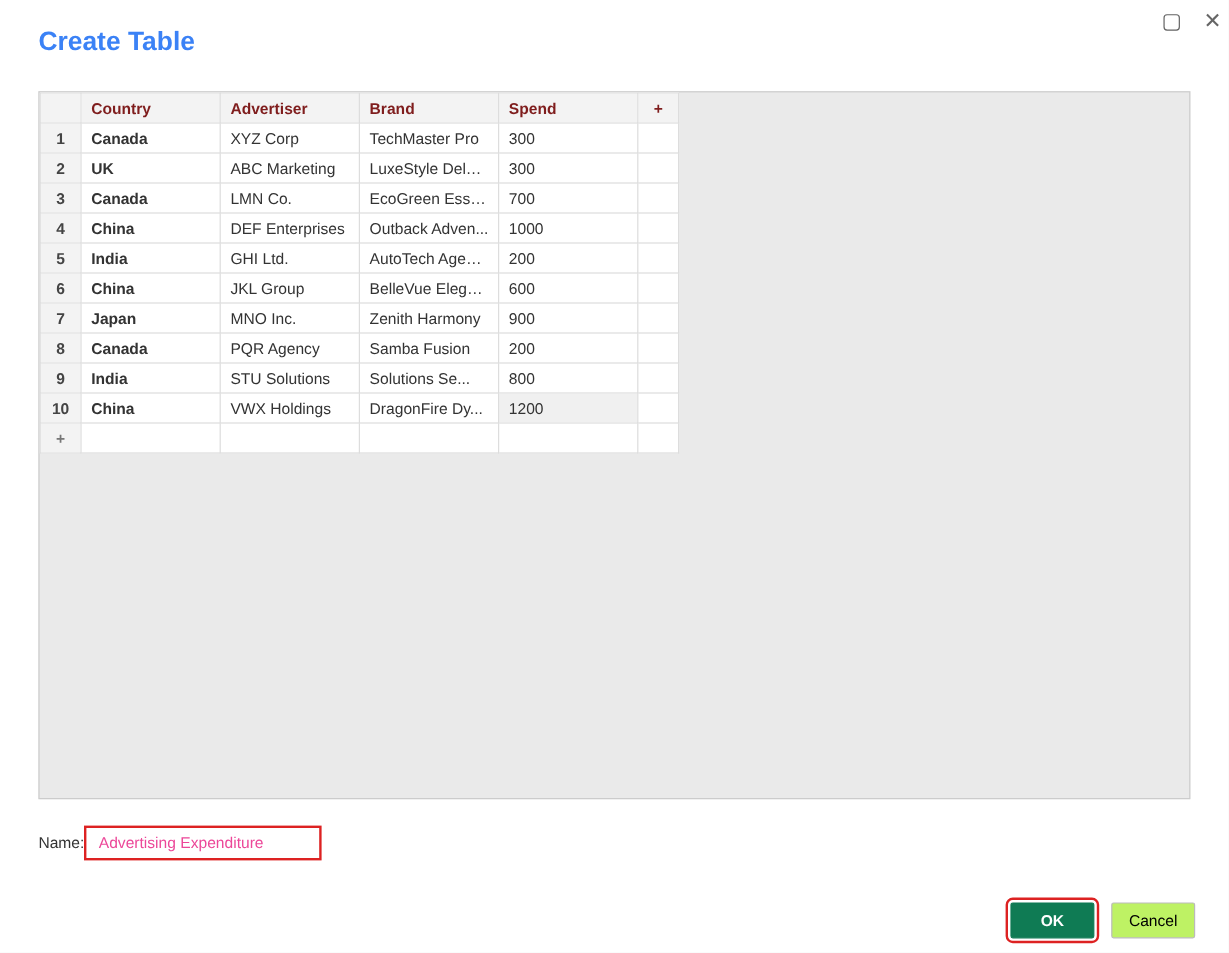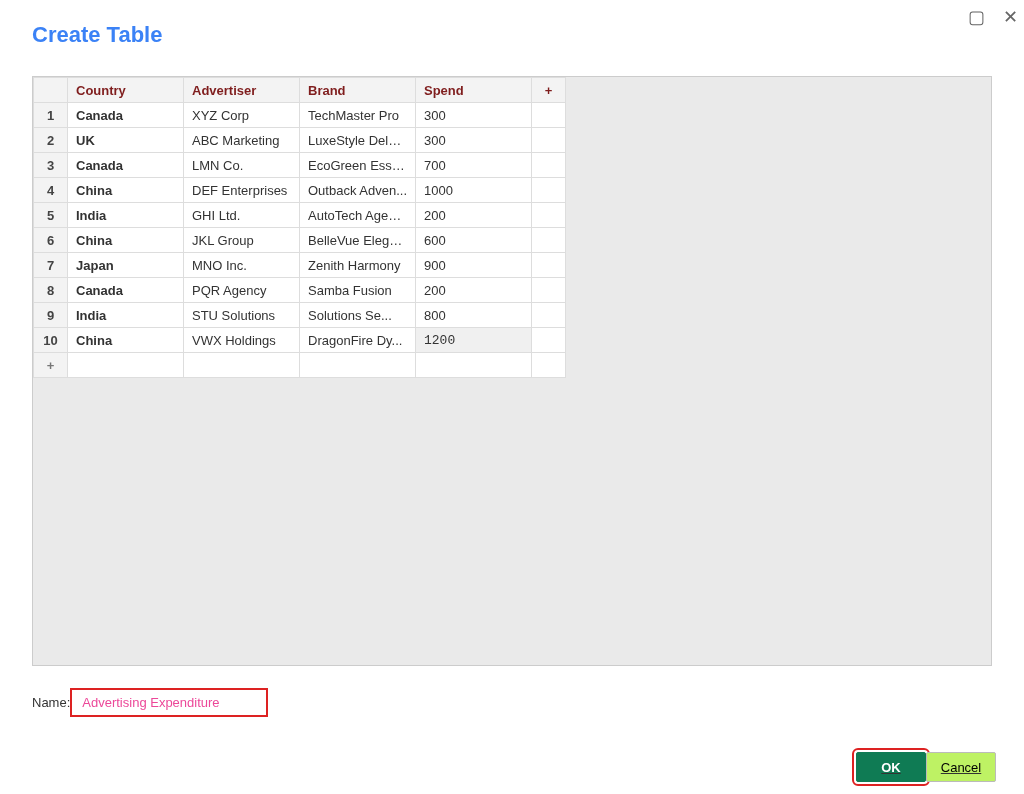--- a/index.html
+++ b/index.html
@@ -58,21 +58,21 @@
       text-align: center !important;
       font-weight: 600;
       color: #444;
       width: 34px;
     }
     .col-country { width: 116px; font-weight: bold; }
     .col-advertiser { width: 116px; }
     .col-brand { width: 116px; max-width:116px; }
     .col-spend { width: 116px; }
     .col-plus { width: 34px; text-align:center !important; font-weight:400; color:#777;}
-    .selected-cell { background: #f0f0f0; font-family: Liberation Mono, monospace; }
+    .selected-cell { background: #f0f0f0; }
     .plusrow td { color:#777; }
 
     .name-row {
       display: flex;
       align-items: center;
       padding: 22px 0 0 32px;
       font-size: 13px;
       color: #333;
     }
     .name-input {
@@ -81,21 +81,21 @@
       font-size: 13px;
       width: 198px;
       font-family: inherit;
       color: #ec4899;
     }
     .footer {
       position: absolute;
       bottom: 12px;
       right: 28px;
       display: flex;
-      text-decoration: underline;
+      gap: 14px;
     }
     .btn {
       min-width: 70px;
       height: 30px;
       font-size: 13px;
       font-family: inherit;
       border: 1px solid #bbb;
       background: #bef264;
       cursor: pointer;
       border-radius: 2px;

